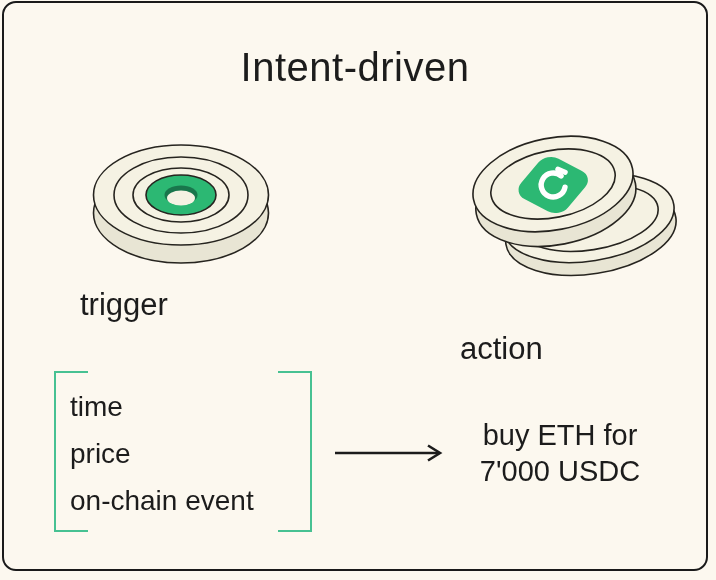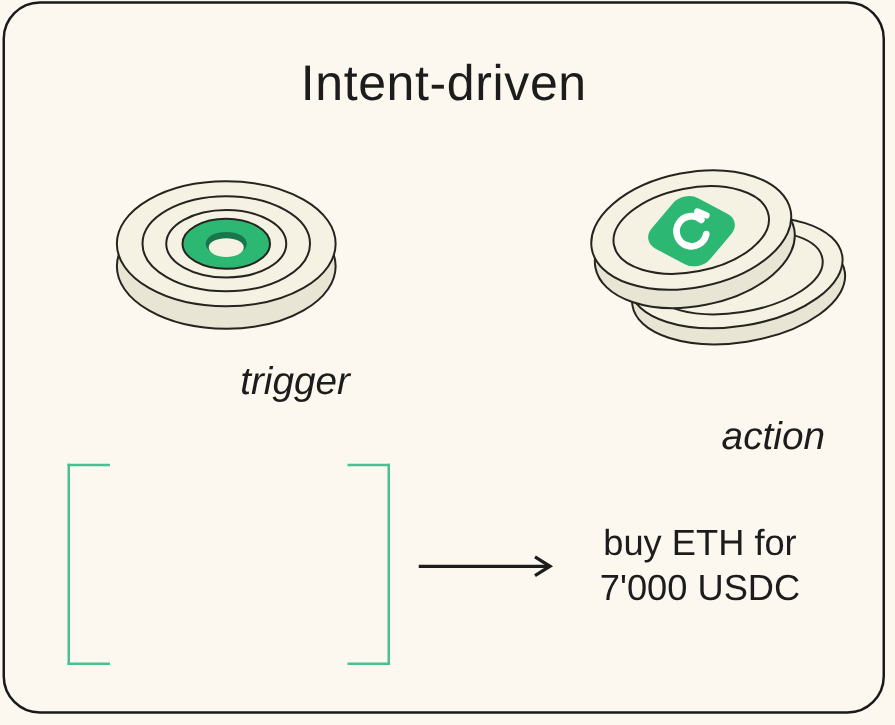--- a/index.html
+++ b/index.html
@@ -15,33 +15,33 @@
     --logo-glyph:#FFFFFF;
   }
   html,body{margin:0;padding:0;}
   .page{
     position:relative;width:716px;height:580px;overflow:hidden;
     background:var(--background);
     font-family:"Liberation Sans",sans-serif;color:var(--text);
   }
   .card{
     position:absolute;left:2px;top:1px;width:706px;height:570px;
-    border:2px solid var(--card-border);border-radius:30px;
+    border:2px solid var(--card-border);border-radius:14px;
     box-sizing:border-box;background:var(--background);
   }
   .title{
     position:absolute;left:0;right:0;top:42px;margin:0;
     text-align:center;font-size:40px;font-weight:400;letter-spacing:.5px;
   }
   .illus{position:absolute;}
   .disc{left:86px;top:134px;width:182px;height:134px;}
   .coins{left:454px;top:124px;width:222px;height:152px;}
   .section-label{
-    position:absolute;width:200px;text-align:right;
-    font-size:31px;font-weight:400;font-style:italic;
+    position:absolute;width:200px;text-align:left;
+    font-size:31px;font-weight:400;
   }
   .trigger-label{left:76px;top:284px;}
   .action-label{left:456px;top:284px;margin-top:44px;}
   .bracket-box{position:absolute;left:50px;top:368px;width:258px;height:161px;}
   .bracket{position:absolute;top:0;bottom:0;width:34px;box-sizing:border-box;
     border:2.5px solid var(--bracket-green);}
   .bracket-left{left:0;border-right:none;}
   .bracket-right{right:0;border-left:none;}
   .trigger-list{
     list-style:none;margin:0;padding:0;position:absolute;left:16px;top:12px;
@@ -94,20 +94,25 @@
         </g>
       </g>
     </svg>
 
     <div class="section-label trigger-label">trigger</div>
     <div class="section-label action-label">action</div>
 
     <div class="bracket-box">
       <div class="bracket bracket-left"></div>
       <div class="bracket bracket-right"></div>
+      <ul class="trigger-list">
+        <li>time</li>
+        <li>price</li>
+        <li>on-chain event</li>
+      </ul>
     </div>
 
     <svg class="arrow" viewBox="0 0 118 20">
       <line x1="1" y1="10" x2="105" y2="10"></line>
       <polyline points="94,2.5 106,10 94,17.5"></polyline>
     </svg>
 
     <div class="action-text">
       <div>buy ETH for</div>
       <div>7'000 USDC</div>

